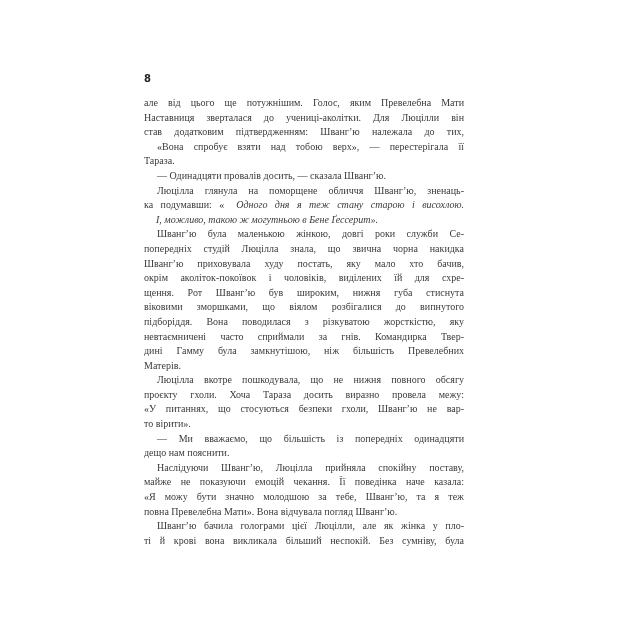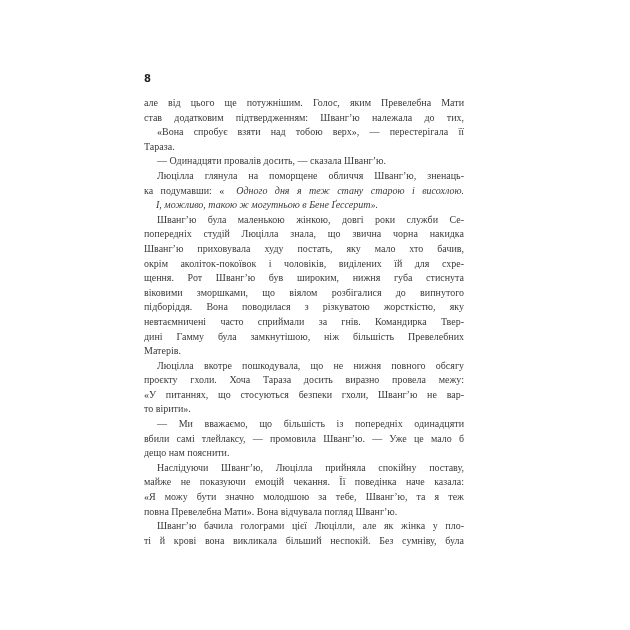--- a/index.html
+++ b/index.html
@@ -19,20 +19,21 @@
   .line.last { text-align-last: left; }
   .line.indent { text-indent: 13px; }
   .line i { font-style: italic; margin-left: 12px; }
 </style>
 </head>
 <body>
 
 <div class="page-num">8</div>
 <div class="text" id="body-text">
     <span class="line">але від цього ще потужнішим. Голос, яким Превелебна Мати</span>
+    <span class="line">Наставниця зверталася до учениці-аколітки. Для Люцілли він</span>
     <span class="line">став додатковим підтвердженням: Шванг’ю належала до тих,</span>
     <span class="line indent">«Вона спробує взяти над тобою верх», — перестерігала її</span>
     <span class="line last">Тараза.</span>
     <span class="line indent last">— Одинадцяти провалів досить, — сказала Шванг’ю.</span>
     <span class="line indent">Люцілла глянула на поморщене обличчя Шванг’ю, зненаць-</span>
     <span class="line">ка подумавши: «<i>Одного дня я теж стану старою і висохлою.</i></span>
     <span class="line last"><i>І, можливо, такою ж могутньою в Бене Ґессерит».</i></span>
     <span class="line indent">Шванг’ю була маленькою жінкою, довгі роки служби Се-</span>
     <span class="line">попередніх студій Люцілла знала, що звична чорна накидка</span>
     <span class="line">Шванг’ю приховувала худу постать, яку мало хто бачив,</span>
@@ -41,21 +42,20 @@
     <span class="line">віковими зморшками, що віялом розбігалися до випнутого</span>
     <span class="line">підборіддя. Вона поводилася з різкуватою жорсткістю, яку</span>
     <span class="line">невтаємничені часто сприймали за гнів. Командирка Твер-</span>
     <span class="line">дині Гамму була замкнутішою, ніж більшість Превелебних</span>
     <span class="line last">Матерів.</span>
     <span class="line indent">Люцілла вкотре пошкодувала, що не нижня повного обсягу</span>
     <span class="line">проєкту гхоли. Хоча Тараза досить виразно провела межу:</span>
     <span class="line">«У питаннях, що стосуються безпеки гхоли, Шванг’ю не вар-</span>
     <span class="line last">то вірити».</span>
     <span class="line indent">— Ми вважаємо, що більшість із попередніх одинадцяти</span>
-    <span class="line">вбили самі тлейлаксу, — промовила Шванг’ю. — Уже це мало б</span>
     <span class="line last">дещо нам пояснити.</span>
     <span class="line indent">Наслідуючи Шванг’ю, Люцілла прийняла спокійну поставу,</span>
     <span class="line">майже не показуючи емоцій чекання. Її поведінка наче казала:</span>
     <span class="line">«Я можу бути значно молодшою за тебе, Шванг’ю, та я теж</span>
     <span class="line last">повна Превелебна Мати». Вона відчувала погляд Шванг’ю.</span>
     <span class="line indent">Шванг’ю бачила голограми цієї Люцілли, але як жінка у пло-</span>
     <span class="line">ті й крові вона викликала більший неспокій. Без сумніву, була</span>
   </div>
 
 </body></html>

